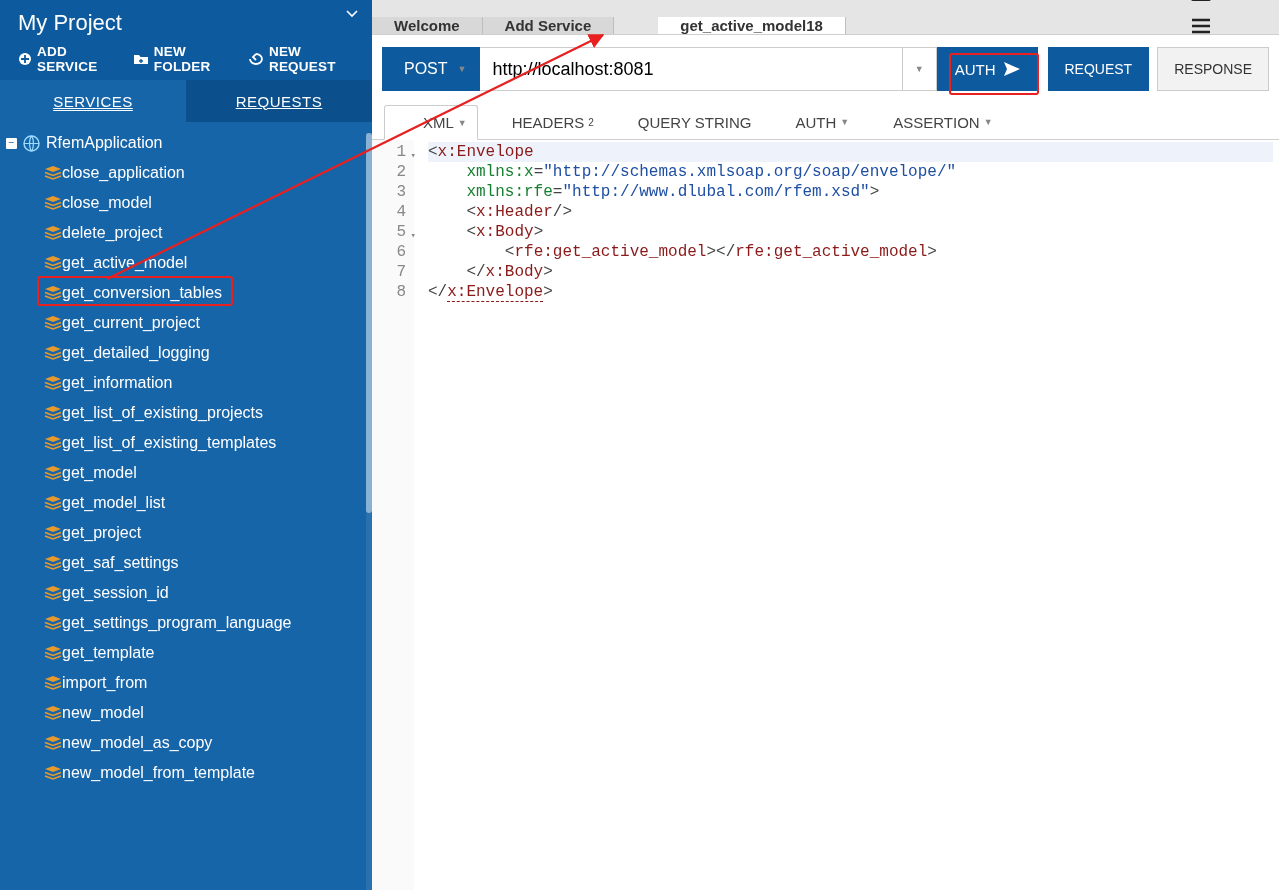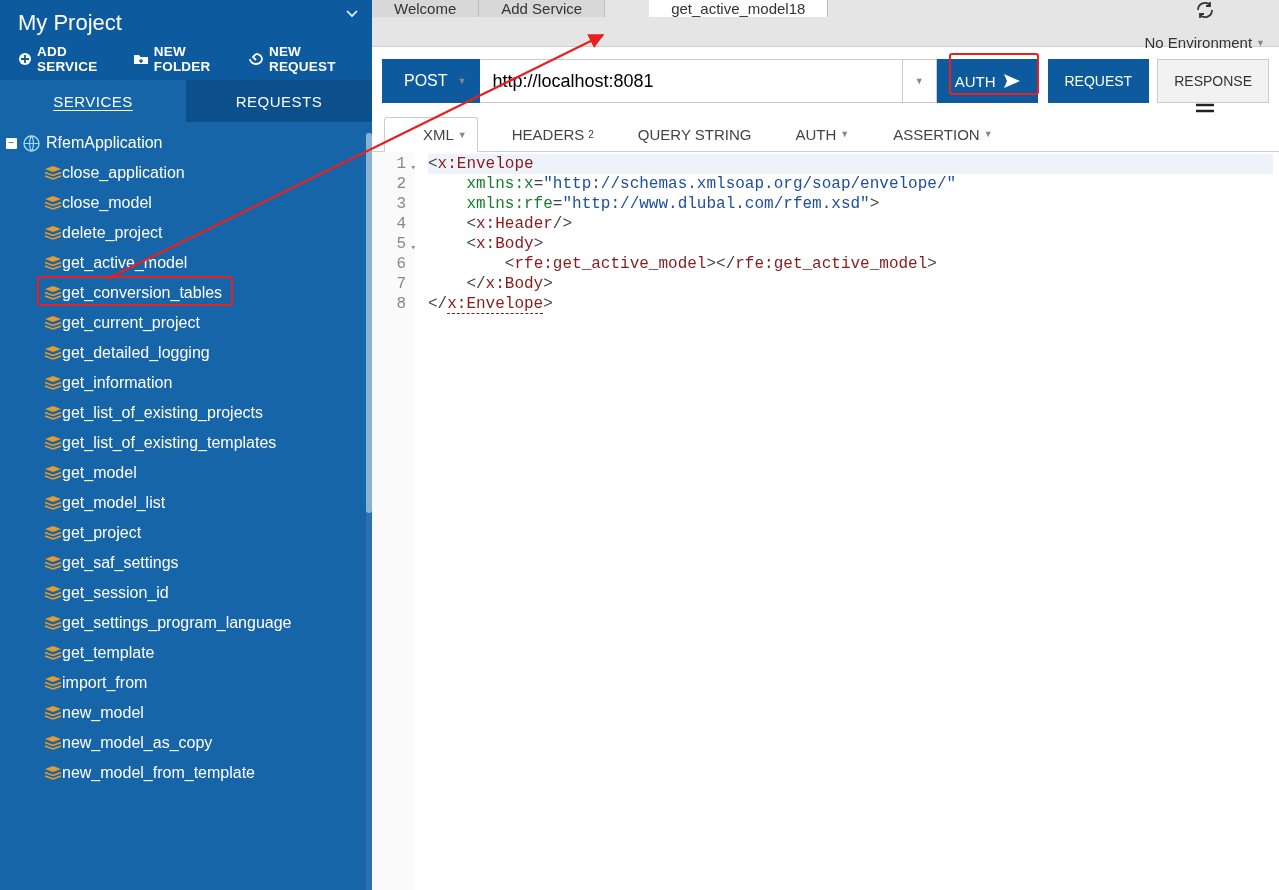--- a/index.html
+++ b/index.html
@@ -90,20 +90,21 @@
   }
   .ico {
     display: inline-flex;
     align-items: center;
     justify-content: center;
   }
   .sidebar-tabs {
     display: flex;
     background: var(--sidebar-bg);
     height: 42px;
+    text-decoration: underline;
   }
   .sidebar-tab {
     flex: 1;
     display: flex;
     align-items: center;
     justify-content: center;
     font-size: 15px;
     cursor: pointer;
     letter-spacing: 0.5px;
   }
@@ -156,25 +157,26 @@
   }
   
   .main {
     flex: 1;
     display: flex;
     flex-direction: column;
     background: var(--main-bg);
     min-width: 0;
   }
   .topbar {
-    height: 47px;
+    height: 35px;
     background: var(--tabstrip-bg);
     display: flex;
-    align-items: flex-start;
+    align-items: flex-end;
     border-bottom: 1px solid var(--divider);
+    font-weight: bold;
   }
   .tabs {
     display: flex;
     align-items: stretch;
   }
   .tab {
     padding: 0 22px;
     display: flex;
     align-items: center;
     background: var(--tab-bg);

